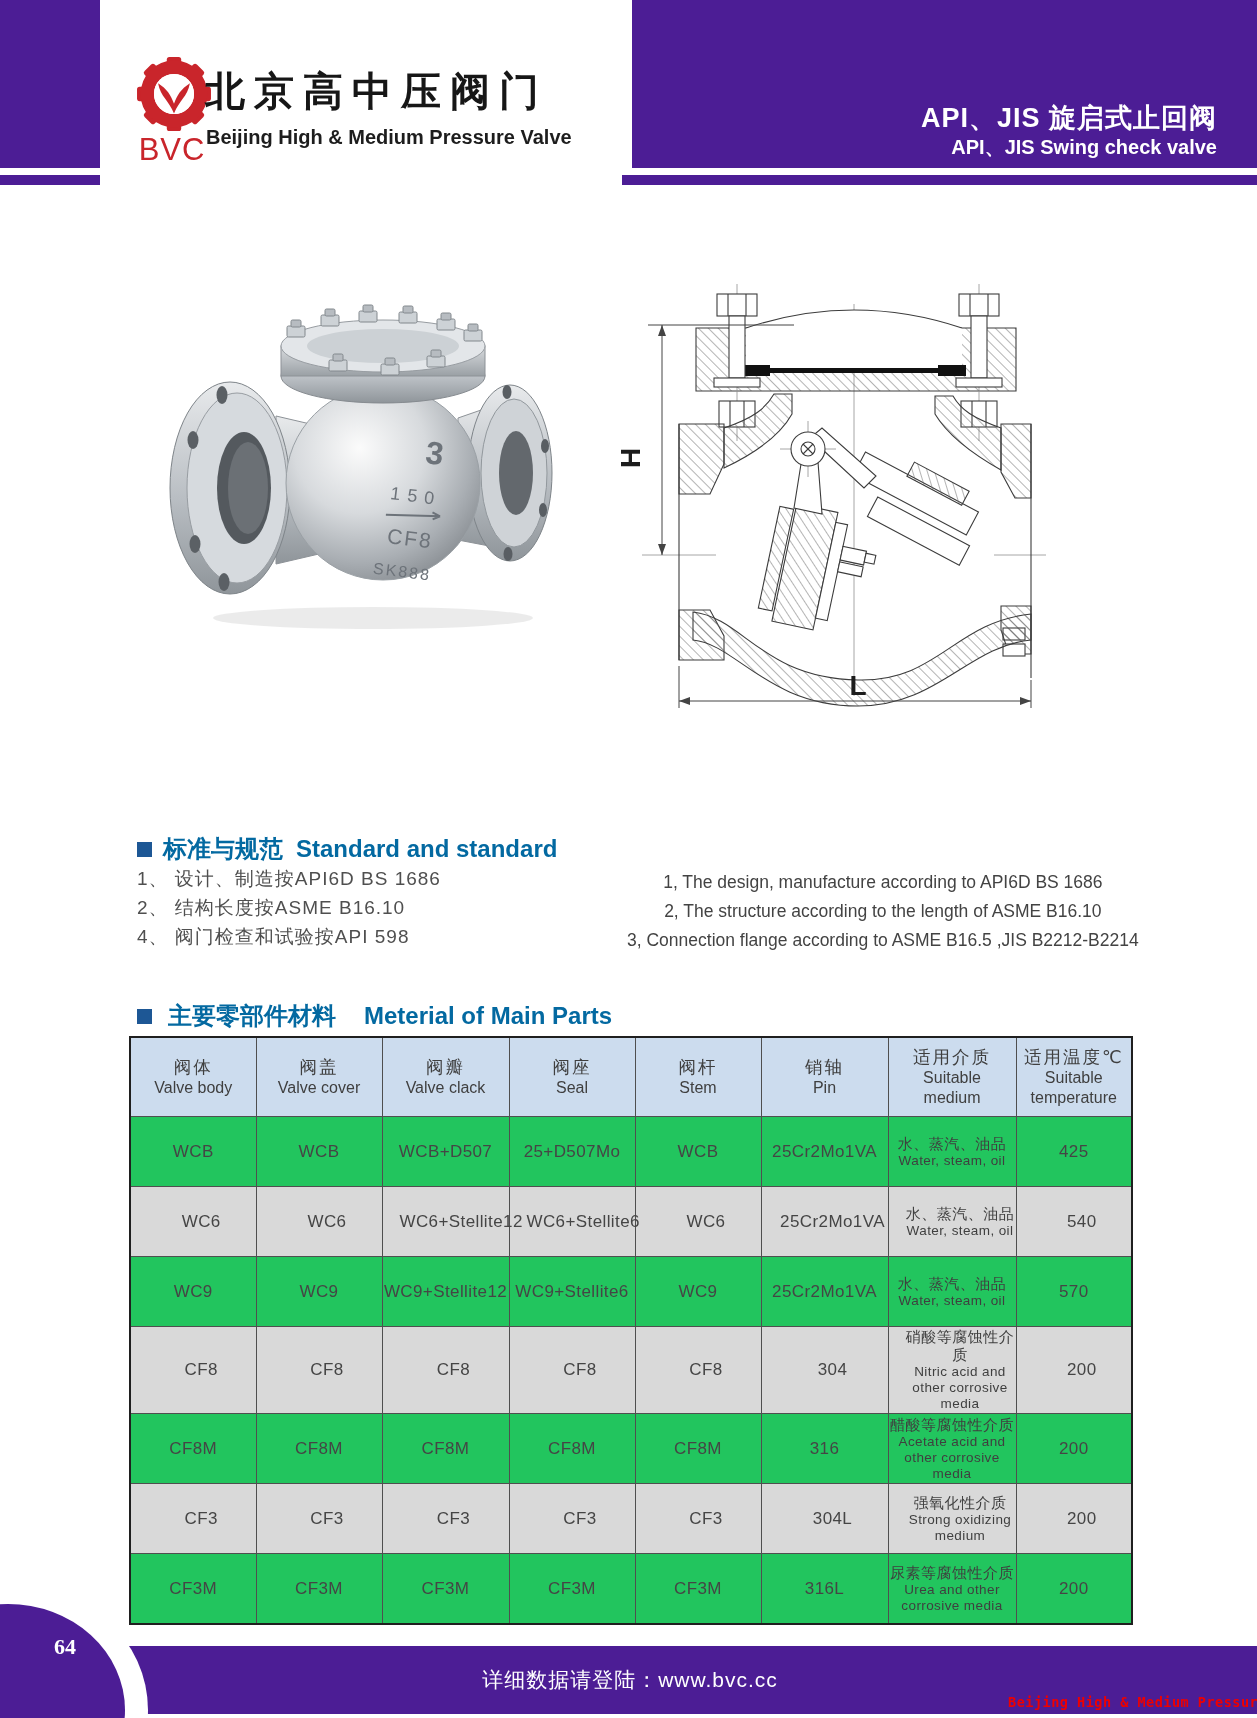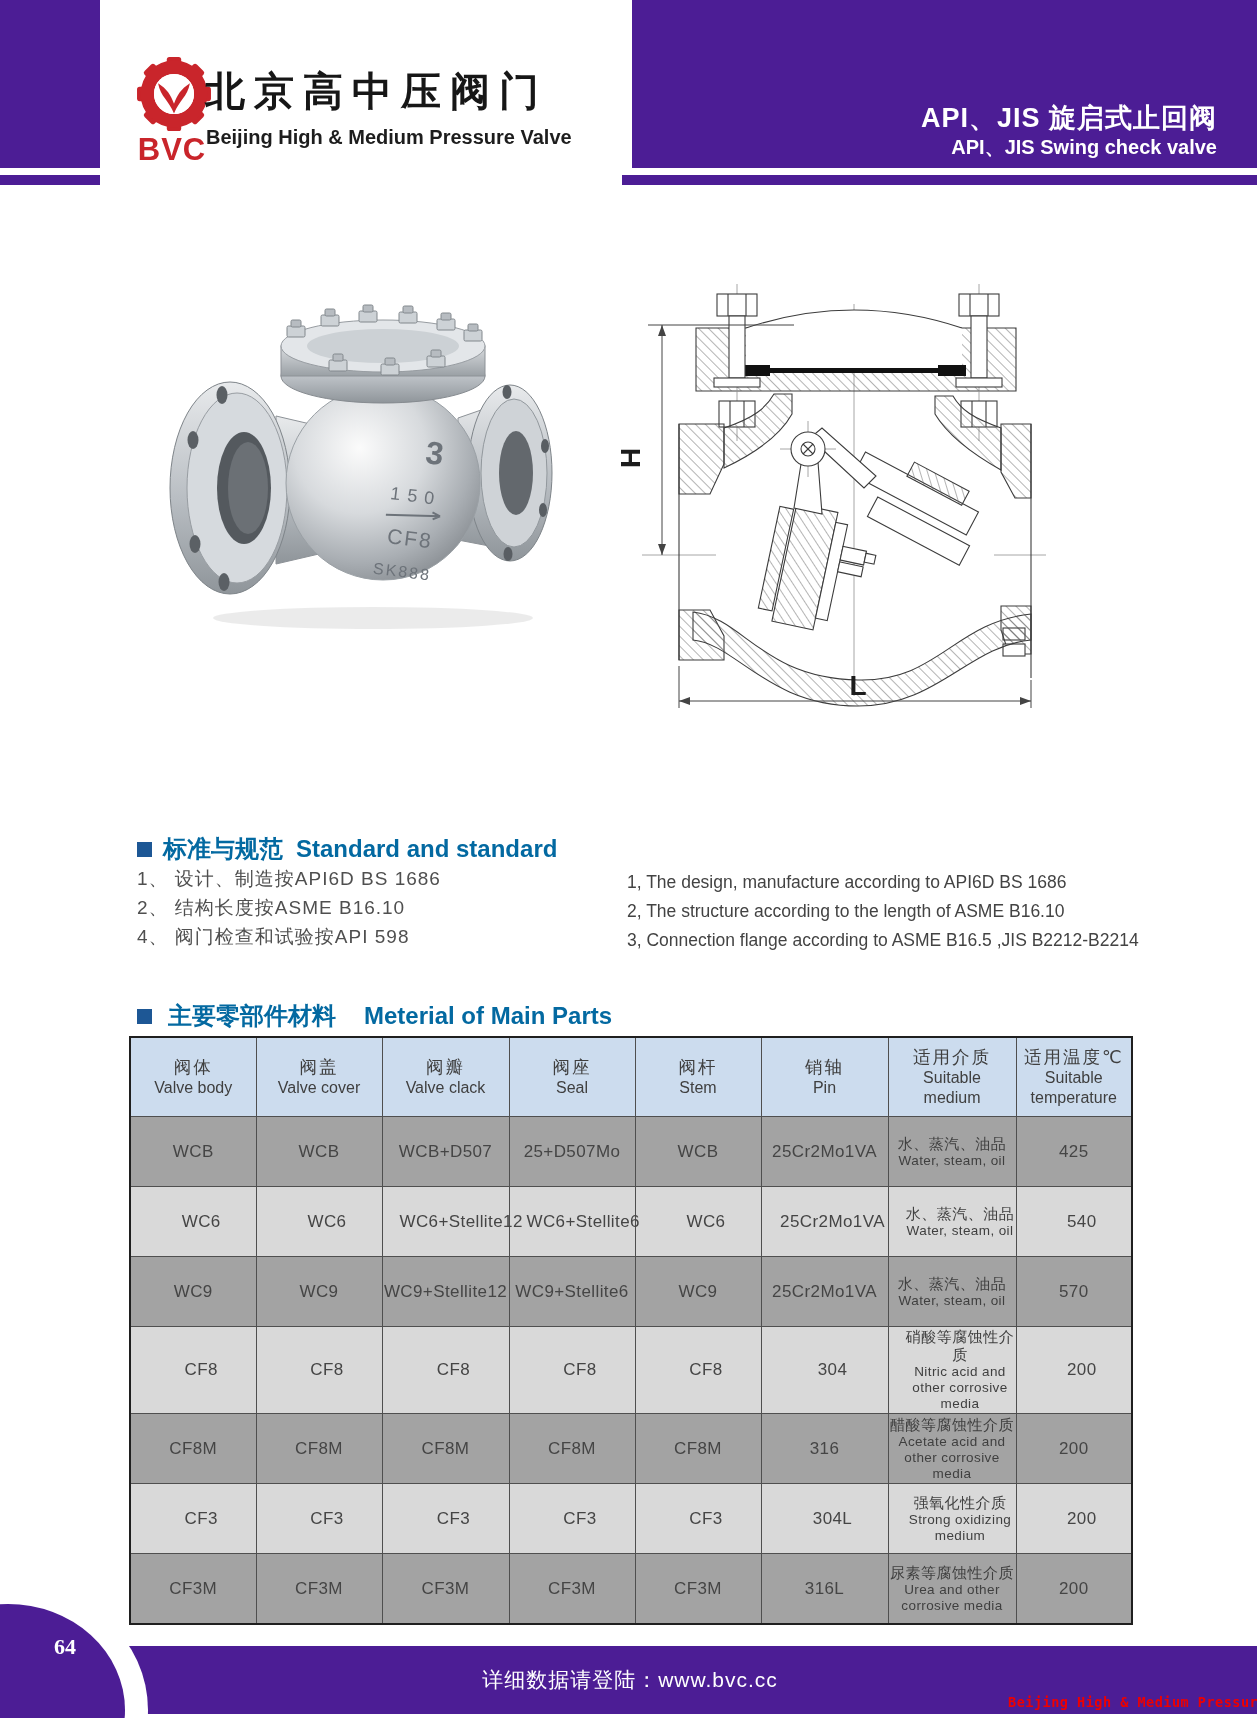--- a/index.html
+++ b/index.html
@@ -10,35 +10,35 @@
   .navy{background:#4c1d95;}
   #corner-block{left:0;top:0;width:100px;height:168px;}
   #banner{left:632px;top:0;width:625px;height:168px;display:flex;flex-direction:column;
           justify-content:flex-end;align-items:flex-end;padding:0 40px 8px 0;box-sizing:border-box;}
   #banner .cn{color:#fff;font-size:27px;font-weight:700;letter-spacing:1px;line-height:32px;}
   #banner .en{color:#fff;font-size:20px;font-weight:700;line-height:26px;}
   #rule-left{left:0;top:175px;width:100px;height:10px;}
   #rule-right{left:622px;top:175px;width:635px;height:10px;}
   #logo-gear{left:136px;top:56px;}
   #logo-abbr{left:130px;top:132px;width:84px;text-align:center;color:#c9252b;
-             font-size:31px;font-weight:700;letter-spacing:1px;}
+             font-size:31px;font-weight:400;letter-spacing:1px;}
   #company-cn{left:205px;top:64px;font-size:40px;font-weight:700;letter-spacing:9px;color:#161616;}
   #company-en{left:206px;top:126px;font-size:20px;font-weight:700;color:#1d1d1d;}
   
   .sec-head{display:flex;align-items:center;gap:11px;font-size:24px;font-weight:600;color:#0369a1;}
   .bullet{width:15px;height:15px;background:#1d5795;flex:0 0 auto;}
   #std-head{left:137px;top:833px;}
   #mat-head{left:137px;top:1000px;gap:16px;}
   .sec-head .en{margin-left:2px;font-weight:600;}
   #mat-head .en{margin-left:12px;}
   #std-cn{left:137px;top:864px;font-size:19px;line-height:29px;color:#4f4f4f;letter-spacing:1px;}
-  #std-en{left:627px;top:868px;font-size:17.5px;line-height:29px;color:#434343;}
+  #std-en{left:627px;top:868px;font-size:17.5px;line-height:29px;color:#434343;text-align:center;}
   
   #mat-table{left:129px;top:1036px;}
-  table{border-collapse:collapse;table-layout:fixed;width:828px;background:#a3a3a3;}
+  table{border-collapse:collapse;table-layout:fixed;width:828px;background:#22c55e;}
   table,td,th{border:1px solid #4f4f4f;}
   table{border:2px solid #1f1f1f;}
   th{background:#ccdcee;height:74px;font-weight:400;padding:2px;}
   th .h-cn{font-size:17.5px;letter-spacing:2px;color:#3f3f3f;line-height:22px;}
   th .h-en{font-size:16px;color:#3f3f3f;line-height:20px;}
   th .wrap{max-width:96px;margin:0 auto;}
   td{height:67px;text-align:center;vertical-align:middle;font-size:17px;color:#454545;
      letter-spacing:0.4px;padding:1px;}
   tr.shade td{background:#d9d9d9;padding-left:17px;}
   td.medium .m-cn{font-size:15px;color:#3f3f3f;line-height:18px;letter-spacing:0.5px;}

